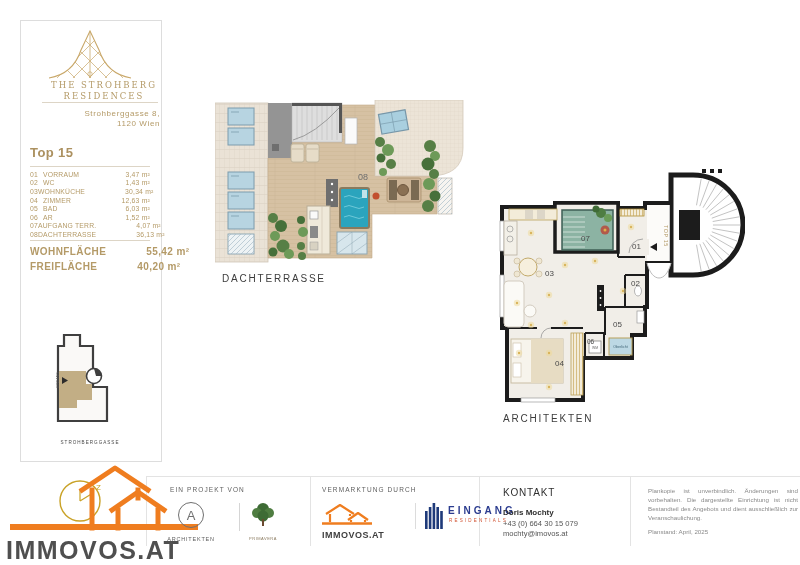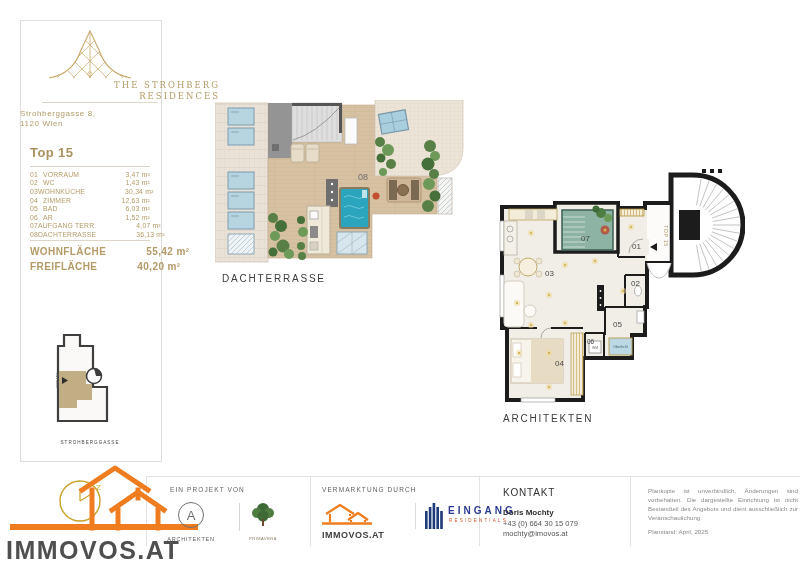--- a/index.html
+++ b/index.html
@@ -2,23 +2,23 @@
 <html><head>
 <meta charset="utf-8">
 <style>
   html,body{margin:0;padding:0;background:#fff;}
   #page{position:relative;width:800px;height:565px;background:#fff;overflow:hidden;
         font-family:"Liberation Sans",sans-serif;}
   .abs{position:absolute;}
   svg text{font-family:"Liberation Sans",sans-serif;}
   
   .sidebar-box{left:20px;top:20px;width:140px;height:440px;border:1px solid #ddd;background:#fff;}
-  .brand-line{width:168px;text-align:right;font-family:"DejaVu Serif","Liberation Serif",serif;
-              font-size:8.5px;letter-spacing:2px;color:#b49a67;margin-left:32px;}
-  .addr{width:140px;text-align:left;font-size:8px;letter-spacing:.6px;color:#b49a67;}
+  .brand-line{width:168px;text-align:center;font-family:"DejaVu Serif","Liberation Serif",serif;
+              font-size:8.5px;letter-spacing:2px;color:#b49a67;}
+  .addr{width:140px;text-align:right;font-size:8px;letter-spacing:.6px;color:#b49a67;}
   .divider{height:1px;background:#ddd5c6;}
   .unit-title{font-size:13px;font-weight:bold;color:#ac9160;letter-spacing:.4px;}
   .room-row{display:flex;align-items:center;height:8.6px;font-size:6.8px;color:#b49a67;letter-spacing:.2px;}
   .room-no{width:13px;}
   .room-name{flex:1;white-space:nowrap;}
   .room-area{text-align:right;white-space:nowrap;padding-left:40px;}
   .total-row{display:flex;font-size:10px;font-weight:bold;color:#b49a67;letter-spacing:.4px;}
   .total-row .room-name{flex:1;}
   .street-label{width:140px;text-align:center;font-size:4.6px;letter-spacing:1px;color:#4a4a4a;}
   

